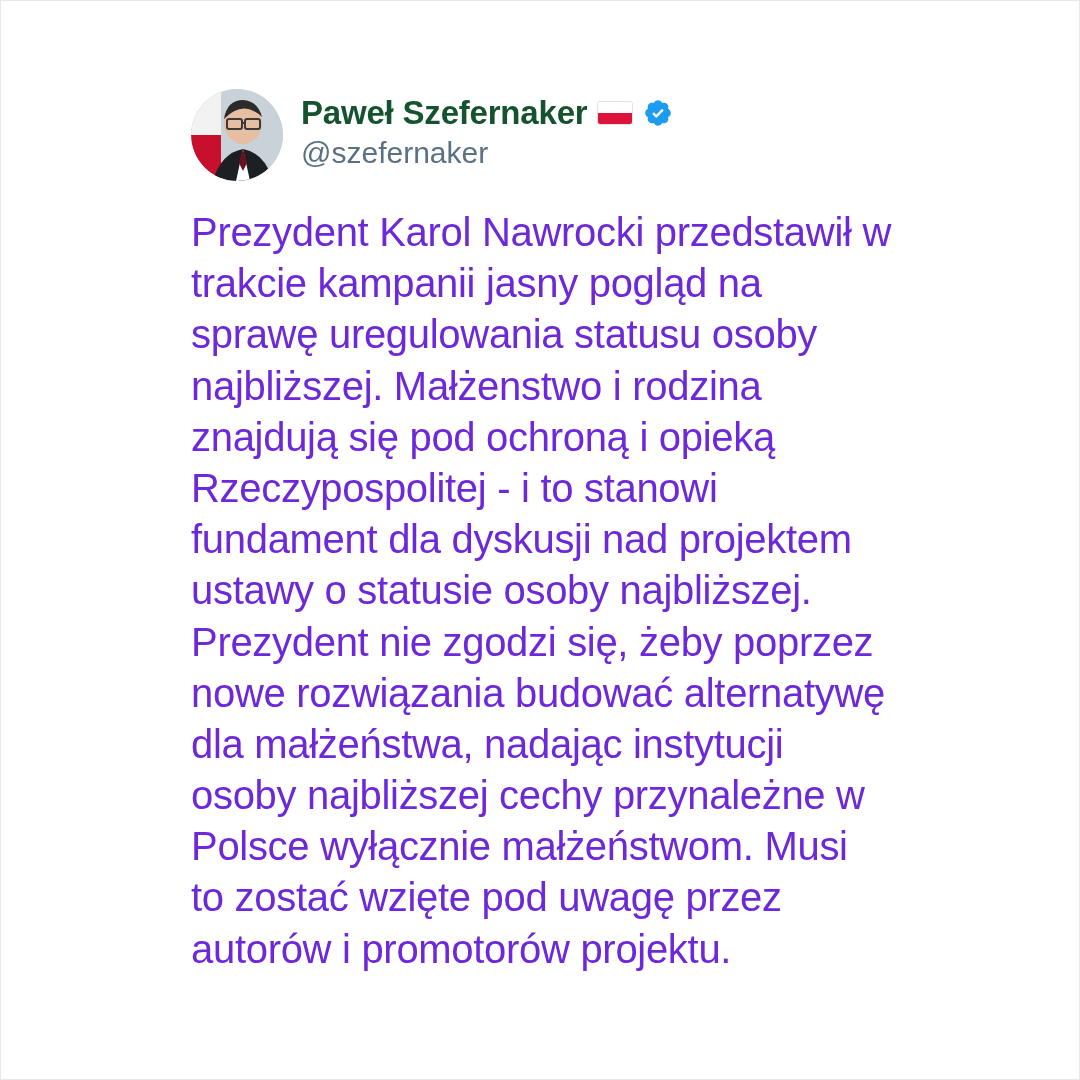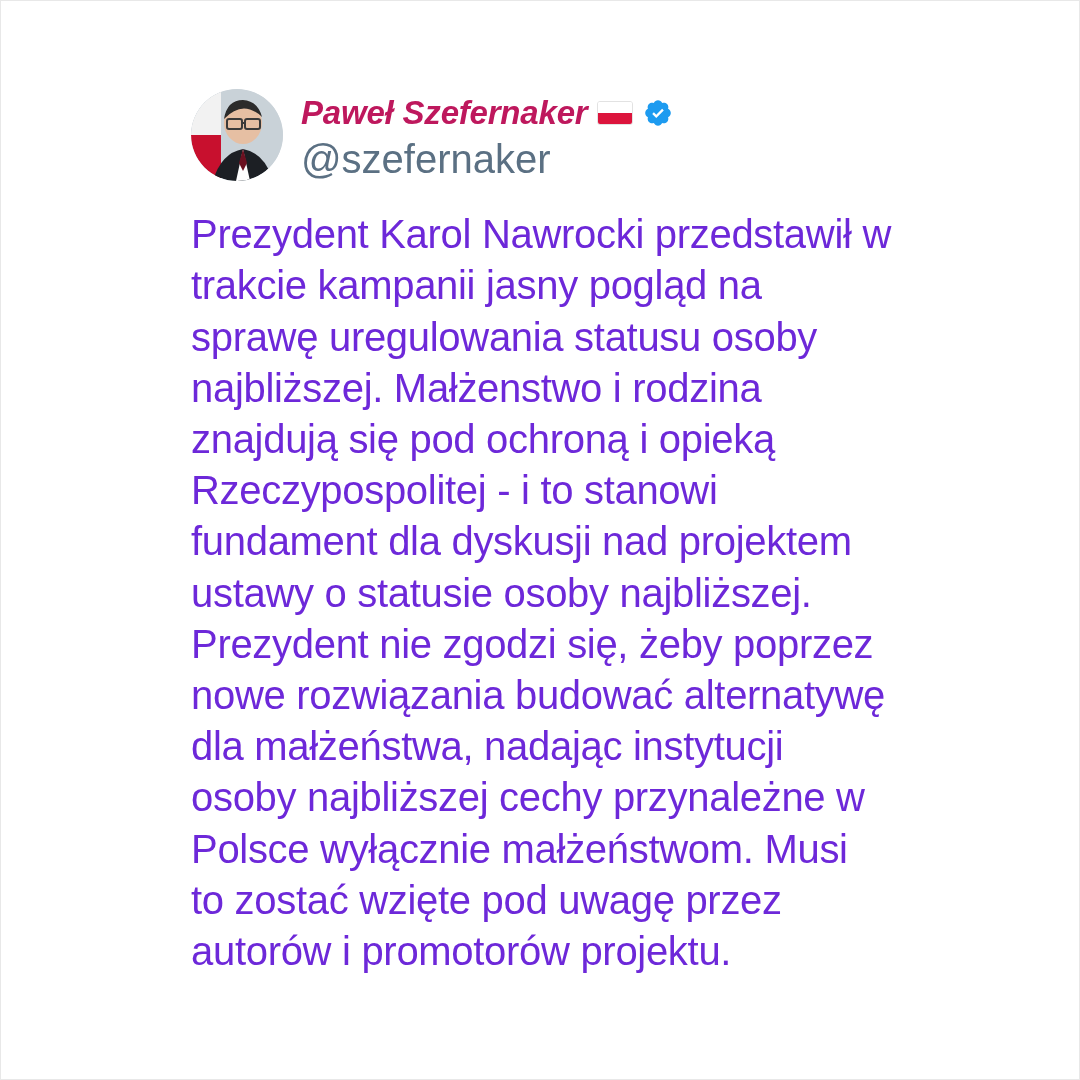--- a/index.html
+++ b/index.html
@@ -46,39 +46,38 @@
   }
   .name-row {
     display: flex;
     align-items: center;
     gap: 10px;
     white-space: nowrap;
   }
   .display-name {
     font-size: 33px;
     font-weight: bold;
-    color: #be185d;
+    color: #14532d;
     letter-spacing: -0.2px;
     line-height: 1.1;
-    font-style: italic;
   }
   .flag {
     width: 36px;
     height: 24px;
     border-radius: 3px;
     overflow: hidden;
     display: inline-block;
     flex: 0 0 auto;
     border: 1px solid #e2e2e2;
   }
   .flag .top { height: 50%; background: #ffffff; }
   .flag .bottom { height: 50%; background: #dc143c; }
   .verified { width: 30px; height: 30px; flex: 0 0 auto; display: block; }
   .handle {
-    font-size: 40px;
+    font-size: 30px;
     color: #5b7083;
     margin-top: 4px;
     line-height: 1.2;
   }
   .body-text {
     margin-top: 26px;
     font-size: 40px;
     line-height: 1.28;
     color: #6d28d9;
     letter-spacing: -0.3px;

